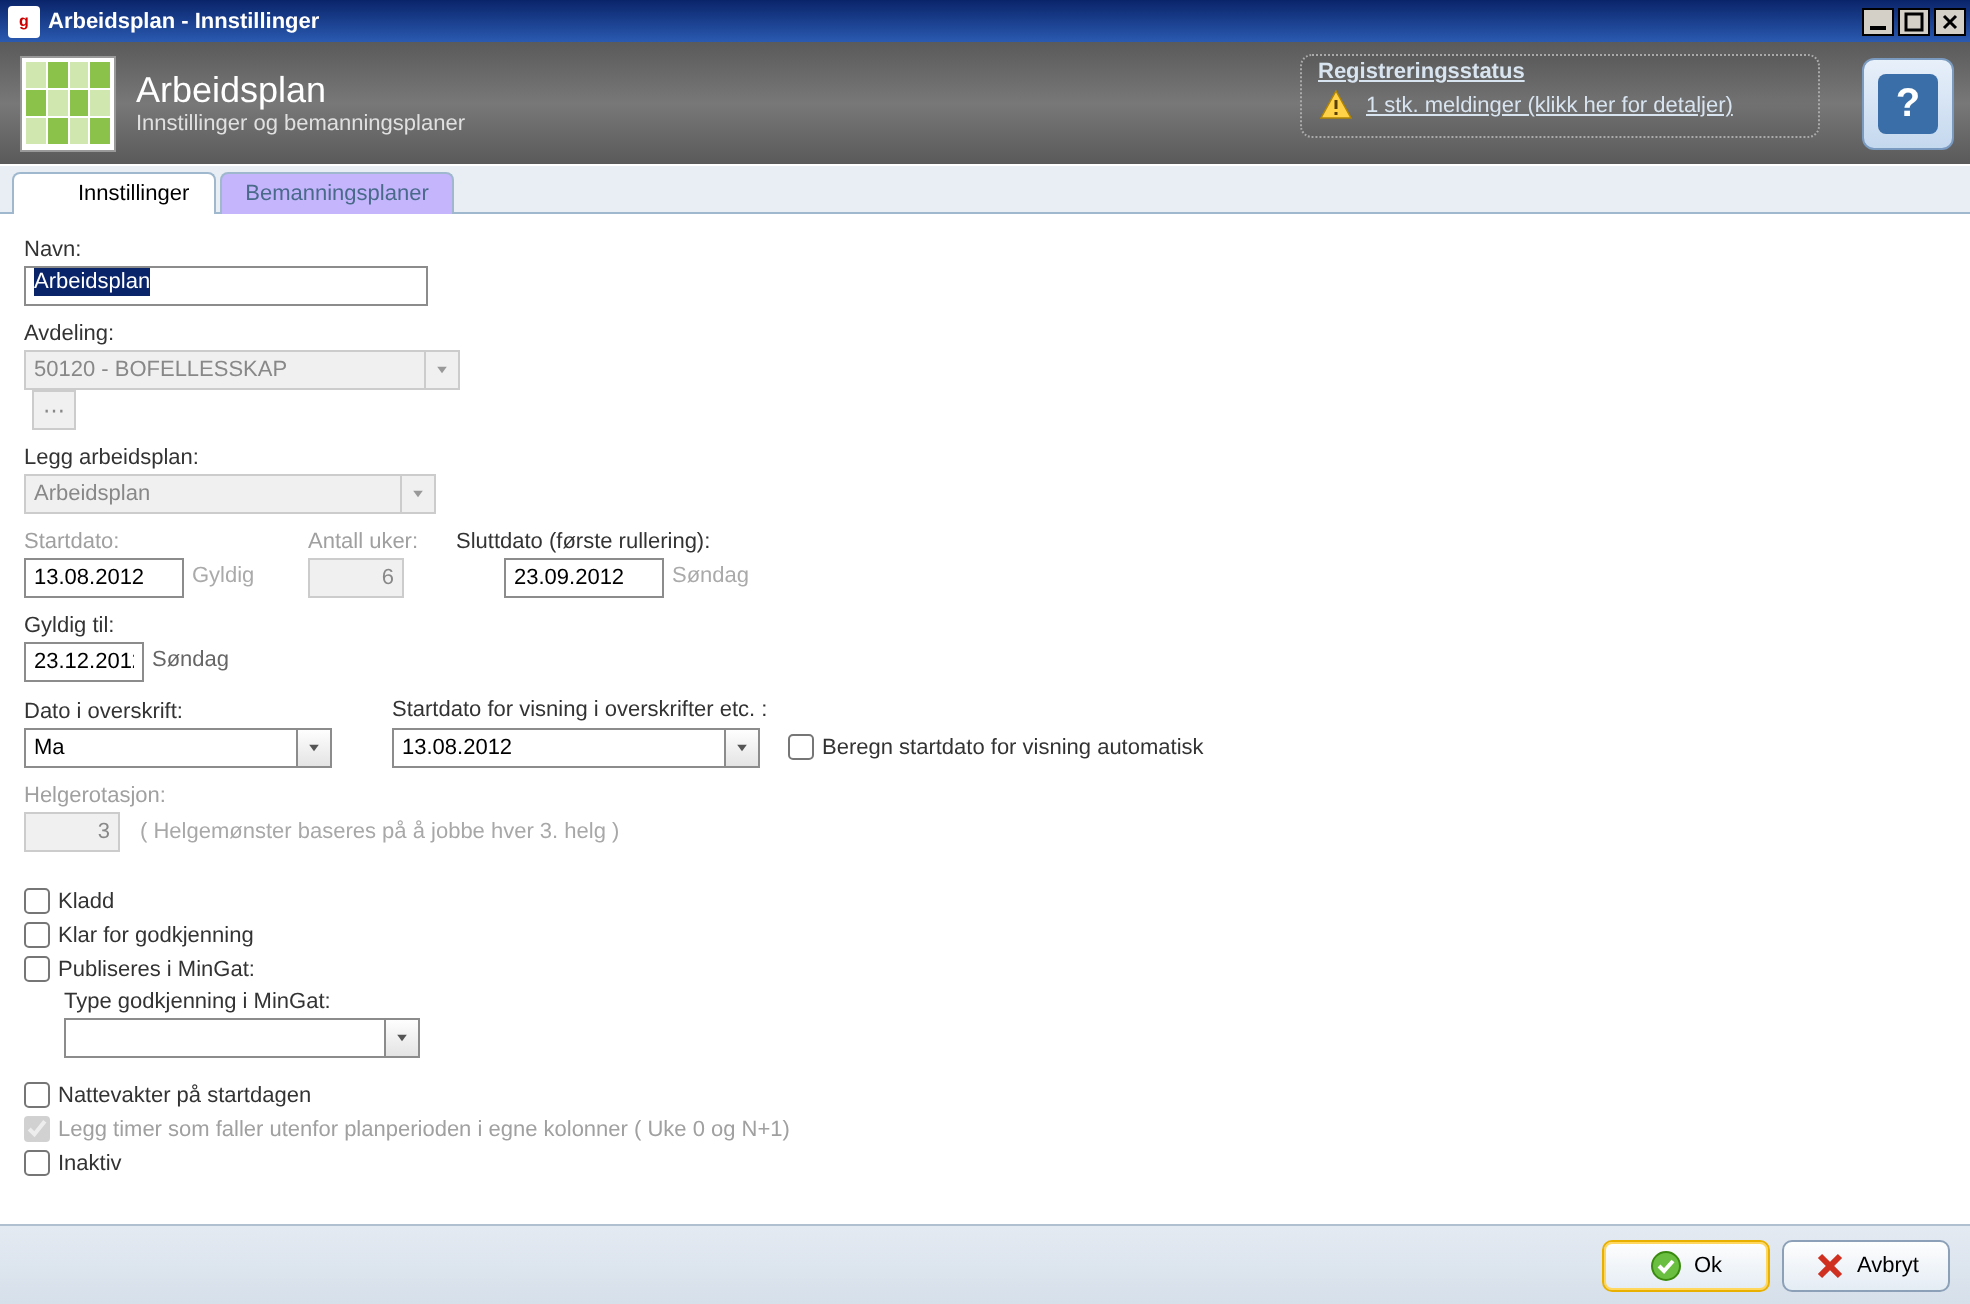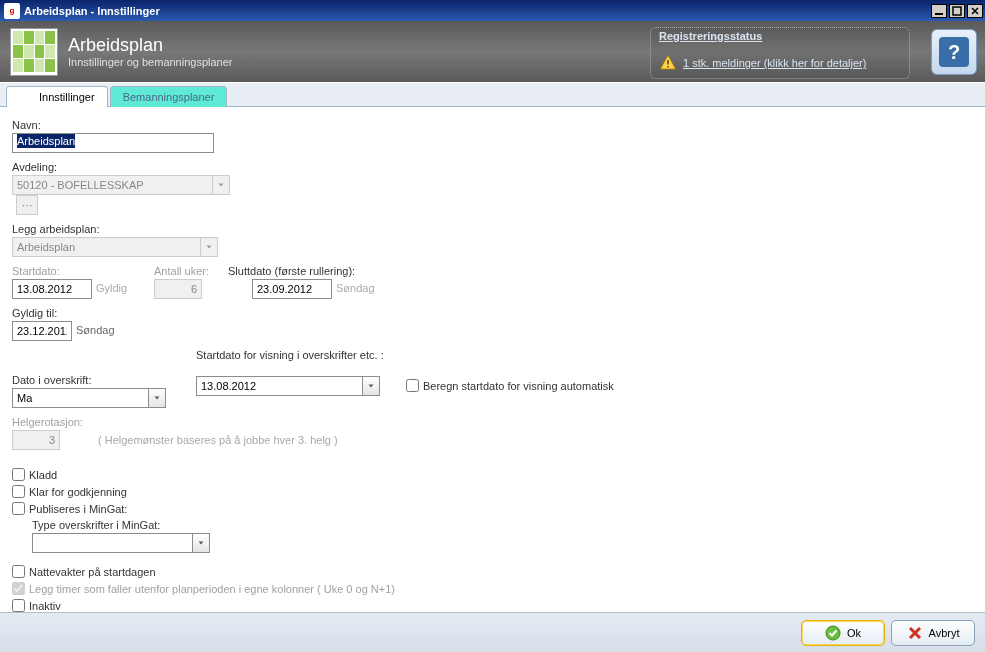--- a/index.html
+++ b/index.html
@@ -17,31 +17,31 @@
 
 .header-area { height: 61px; background: linear-gradient(to bottom, #5a5a5a, #787878, #5a5a5a); display: flex; align-items: center; padding: 0 10px; position: relative; }
 .header-icon { width: 48px; height: 48px; background: #fff; border: 1px solid #999; display: grid; grid-template-columns: repeat(4,1fr); grid-template-rows: repeat(3,1fr); gap: 1px; padding: 2px; }
 .header-icon .cell { background: #8bc34a; }
 .header-icon .cell.dim { background: #d0e8b0; }
 .header-titles { margin-left: 10px; }
 .header-title { color: #fff; font-size: 18px; }
 .header-subtitle { color: #e0e0e0; font-size: 11px; }
 
 .reg-status { position: absolute; right: 75px; top: 6px; border: 1px dotted #aaa; border-radius: 6px; padding: 2px 8px 6px 8px; background: rgba(0,0,0,0.05); width: 260px;}
-.reg-status-title { color: #d8e4f0; font-weight: bold; text-decoration: underline; font-size: 11px; margin-bottom: 12px; }
+.reg-status-title { color: #d8e4f0; font-weight: bold; text-decoration: underline; font-size: 11px; margin-bottom: 2px; }
 .reg-status-row { display: flex; align-items: center; gap: 6px; }
 .warn-icon { width: 18px; height: 18px; }
 .reg-status-link { color: #d8e4f0; text-decoration: underline; cursor: pointer; }
 
 .help-btn { position: absolute; right: 8px; top: 8px; width: 46px; height: 46px; background: linear-gradient(to bottom,#e8f0fa,#c4d8ee); border: 1px solid #7a9ac0; border-radius: 6px; display: flex; align-items: center; justify-content: center; cursor: pointer; }
 .help-btn-inner { width: 30px; height: 30px; background: #3a6ea8; border-radius: 4px; display: flex; align-items: center; justify-content: center; color: #fff; font-size: 20px; font-weight: bold; }
 
 
 .tabs-row { height: 24px; background: #e8eef4; border-bottom: 1px solid #9fb8ce; display: flex; align-items: flex-end; padding-left: 6px; gap: 2px; margin-top:1px;}
-.tab { padding: 4px 12px; border: 1px solid #9fb8ce; border-bottom: none; border-radius: 4px 4px 0 0; background: #5eead4; color: #4a6a8a; cursor: pointer; position: relative; top: 1px;}
+.tab { padding: 4px 12px; border: 1px solid #9fb8ce; border-bottom: none; border-radius: 4px 4px 0 0; background: #c4b5fd; color: #4a6a8a; cursor: pointer; position: relative; top: 1px;}
 .tab.active { background: #fff; color: #000; font-weight: normal; z-index: 2; padding-left: 32px; }
 
 
 .content { padding: 12px 12px; color: #333; }
 .field-label { color: #333; margin-bottom: 2px; display: block; }
 .field-label.disabled { color: #a0a0a0; }
 .text-input { border: 1px solid #8c8c8c; height: 20px; padding: 1px 4px; font-size: 11px; background: #fff; }
 .input-selected-text { background:#0a246a; color:#fff; padding:1px 0;}
 .text-input[disabled] { background: #f0f0f0; color: #888; border-color:#ccc; }
 .dropdown { display: inline-flex; align-items: center; }
@@ -211,52 +211,52 @@
       <span class="field-label">Startdato for visning i overskrifter etc. :</span>
       <div style="display:flex;align-items:center;gap:10px;">
         <span class="dropdown">
           <input class="text-input" style="width: 166px;" value="13.08.2012">
           <span class="dd-btn">
               <svg viewBox="0 0 10 10">
                 <path d="M2 3 L5 7 L8 3 Z" fill="#555"></path>
               </svg>
             </span>
         </span>
-        <label class="checkbox-row" style="margin:16px;">
+        <label class="checkbox-row" style="margin:4px;">
           <input type="checkbox" style="">
           <span>Beregn startdato for visning automatisk</span>
         </label>
       </div>
     </div>
   </div>
 
   <div class="row">
     <span class="field-label disabled">Helgerotasjon:</span>
     <div style="display:flex;align-items:center;gap:10px;">
       <input class="text-input num-right" style="width: 48px;" disabled="" value="3">
-      <span style="color:#a8a8a8;margin-left:28px;">( Helgemønster baseres på å jobbe hver 3. helg )</span>
+      <span style="color:#a8a8a8;">( Helgemønster baseres på å jobbe hver 3. helg )</span>
     </div>
   </div>
 
   <div style="height:10px;"></div>
 
   <label class="checkbox-row">
       <input type="checkbox" style="">
       <span>Kladd</span>
     </label>
   <label class="checkbox-row">
       <input type="checkbox" style="">
       <span>Klar for godkjenning</span>
     </label>
   <label class="checkbox-row">
       <input type="checkbox" style="">
       <span>Publiseres i MinGat:</span>
     </label>
   <div class="indent">
-    <span class="field-label">Type overskrifter i MinGat:</span>
+    <span class="field-label">Type godkjenning i MinGat:</span>
     <span class="dropdown">
       <input class="text-input" style="width: 160px;">
       <span class="dd-btn">
           <svg viewBox="0 0 10 10">
             <path d="M2 3 L5 7 L8 3 Z" fill="#555"></path>
           </svg>
         </span>
     </span>
   </div>
 

